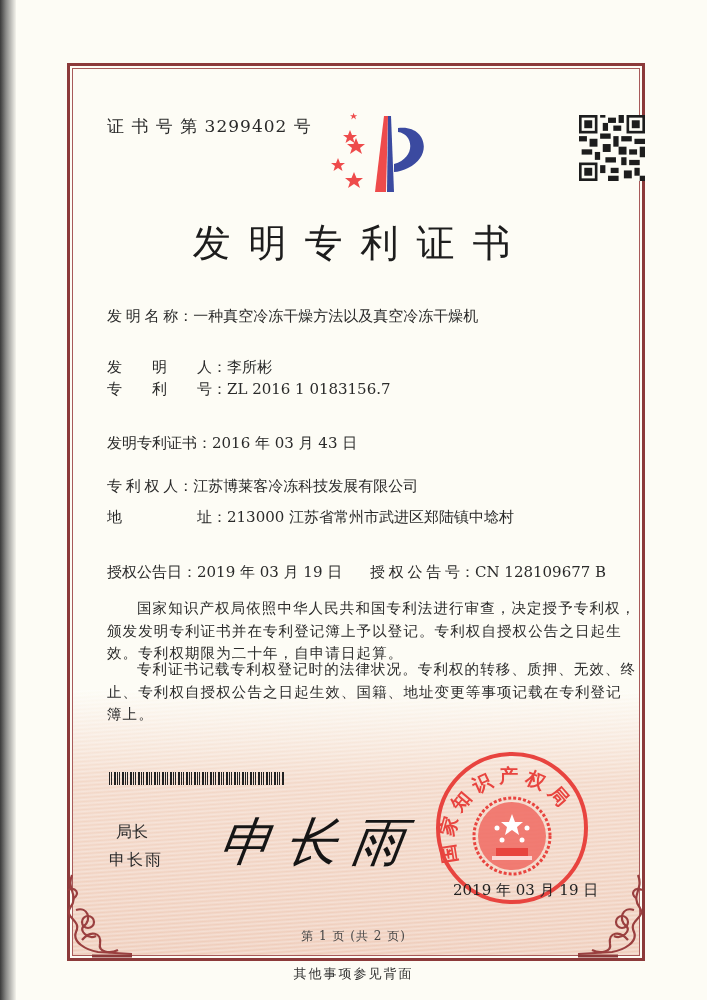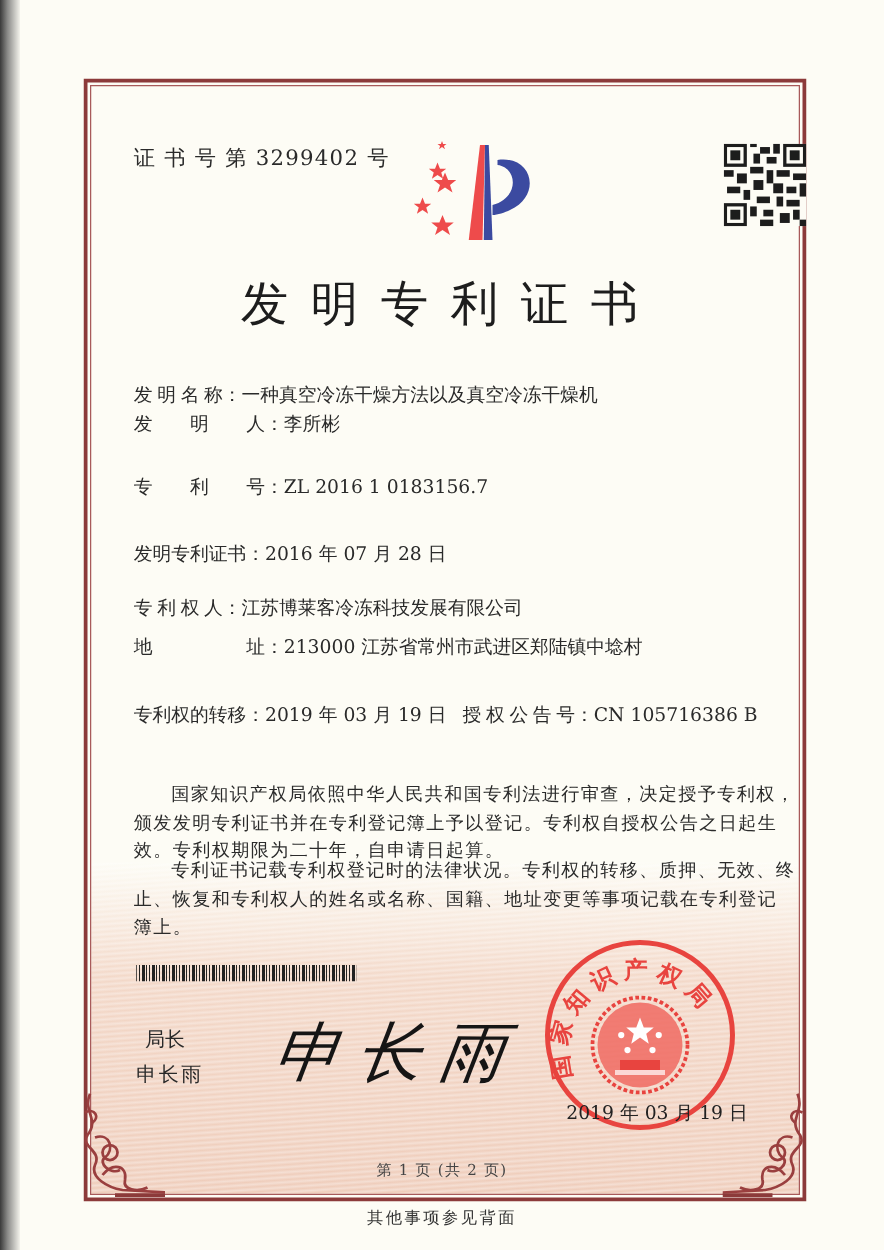--- a/index.html
+++ b/index.html
@@ -46,21 +46,21 @@
   }
 
   .field {
     position: absolute; left: 107px; font-size: 15px; white-space: nowrap;
   }
   .field .lbl { display: inline-block; text-align-last: justify; text-align: justify; font-family: Liberation Serif, serif; }
   .field .val { font-family: "DejaVu Serif", "Liberation Serif", serif; margin-top: 39px; }
 
   .para {
     position: absolute; left: 107px; width: 530px; font-size: 14.5px; line-height: 22.5px;
-    letter-spacing: 1.1px; text-indent: 30px; color: #2b2b2b; margin-top: 28px;
+    letter-spacing: 1.1px; text-indent: 30px; color: #2b2b2b;
   }
 
   .barcode {
     position: absolute; left: 109px; top: 772px; width: 176px; height: 13px;
     background: repeating-linear-gradient(90deg, #222 0 1px, transparent 1px 2px, #222 2px 3px, transparent 3px 5px, #222 5px 7px, transparent 7px 8px);
   }
   .director-title { position: absolute; left: 116px; top: 822px; font-family: "DejaVu Sans", sans-serif; font-size: 16px; }
   .director-name { position: absolute; left: 109px; top: 850px; font-family: "DejaVu Sans", sans-serif; font-size: 16px; letter-spacing: 2px; }
   .signature {
     position: absolute; left: 220px; top: 808px; font-family: "DejaVu Serif", serif;
@@ -156,44 +156,44 @@
     <rect x="11" y="23" width="4" height="2"></rect>
       <rect x="23" y="23" width="2" height="2"></rect>
   </g>
 </svg>
 
 <div class="title">发明专利证书</div>
 
 <div class="field" style="top:307px">
   <span class="lbl">发 明 名 称：</span><span class="val">一种真空冷冻干燥方法以及真空冷冻干燥机</span>
 </div>
-<div class="field" style="top:330px">
+<div class="field" style="top:358px">
   <span class="lbl">发　　明　　人：</span><span class="val">李所彬</span>
 </div>
 <div class="field" style="top:380px">
   <span class="lbl">专　　利　　号：</span><span class="val">ZL 2016 1 0183156.7</span>
 </div>
 <div class="field" style="top:434px">
-  <span class="lbl">发明专利证书：</span><span class="val">2016 年 07 月 28 日</span>
+  <span class="lbl">发明专利证书：</span><span class="val">2016 年 03 月 43 日</span>
 </div>
 <div class="field" style="top:477px">
   <span class="lbl">专 利 权 人：</span><span class="val">江苏博莱客冷冻科技发展有限公司</span>
 </div>
 <div class="field" style="top:508px">
   <span class="lbl">地　　　　　址：</span><span class="val">213000 江苏省常州市武进区郑陆镇中埝村</span>
 </div>
 <div class="field" style="top:563px">
-  <span class="lbl">专利权的转移：</span><span class="val">2019 年 03 月 19 日</span>
+  <span class="lbl">授权公告日：</span><span class="val">2019 年 03 月 19 日</span>
 </div>
 <div class="field" style="top:563px; left:370px">
-  <span class="lbl">授 权 公 告 号：</span><span class="val">CN 105716386 B</span>
+  <span class="lbl">授 权 公 告 号：</span><span class="val">CN 128109677 B</span>
 </div>
 
 <div class="para" style="top:597px">国家知识产权局依照中华人民共和国专利法进行审查，决定授予专利权，颁发发明专利证书并在专利登记簿上予以登记。专利权自授权公告之日起生效。专利权期限为二十年，自申请日起算。</div>
-<div class="para" style="top:658px">专利证书记载专利权登记时的法律状况。专利权的转移、质押、无效、终止、恢复和专利权人的姓名或名称、国籍、地址变更等事项记载在专利登记簿上。</div>
+<div class="para" style="top:658px">专利证书记载专利权登记时的法律状况。专利权的转移、质押、无效、终止、专利权自授权公告之日起生效、国籍、地址变更等事项记载在专利登记簿上。</div>
 
 <div class="barcode"></div>
 <div class="director-title">局长</div>
 <div class="director-name">申长雨</div>
 <div class="signature">申长雨</div>
 
 <svg class="seal" viewBox="0 0 160 160">
   <circle cx="80" cy="80" r="74" fill="none" stroke="#e8443f" stroke-width="4"></circle>
   <defs>
       <path id="sealArc" d="M 28 118 A 58 58 0 1 1 132 118"></path>

